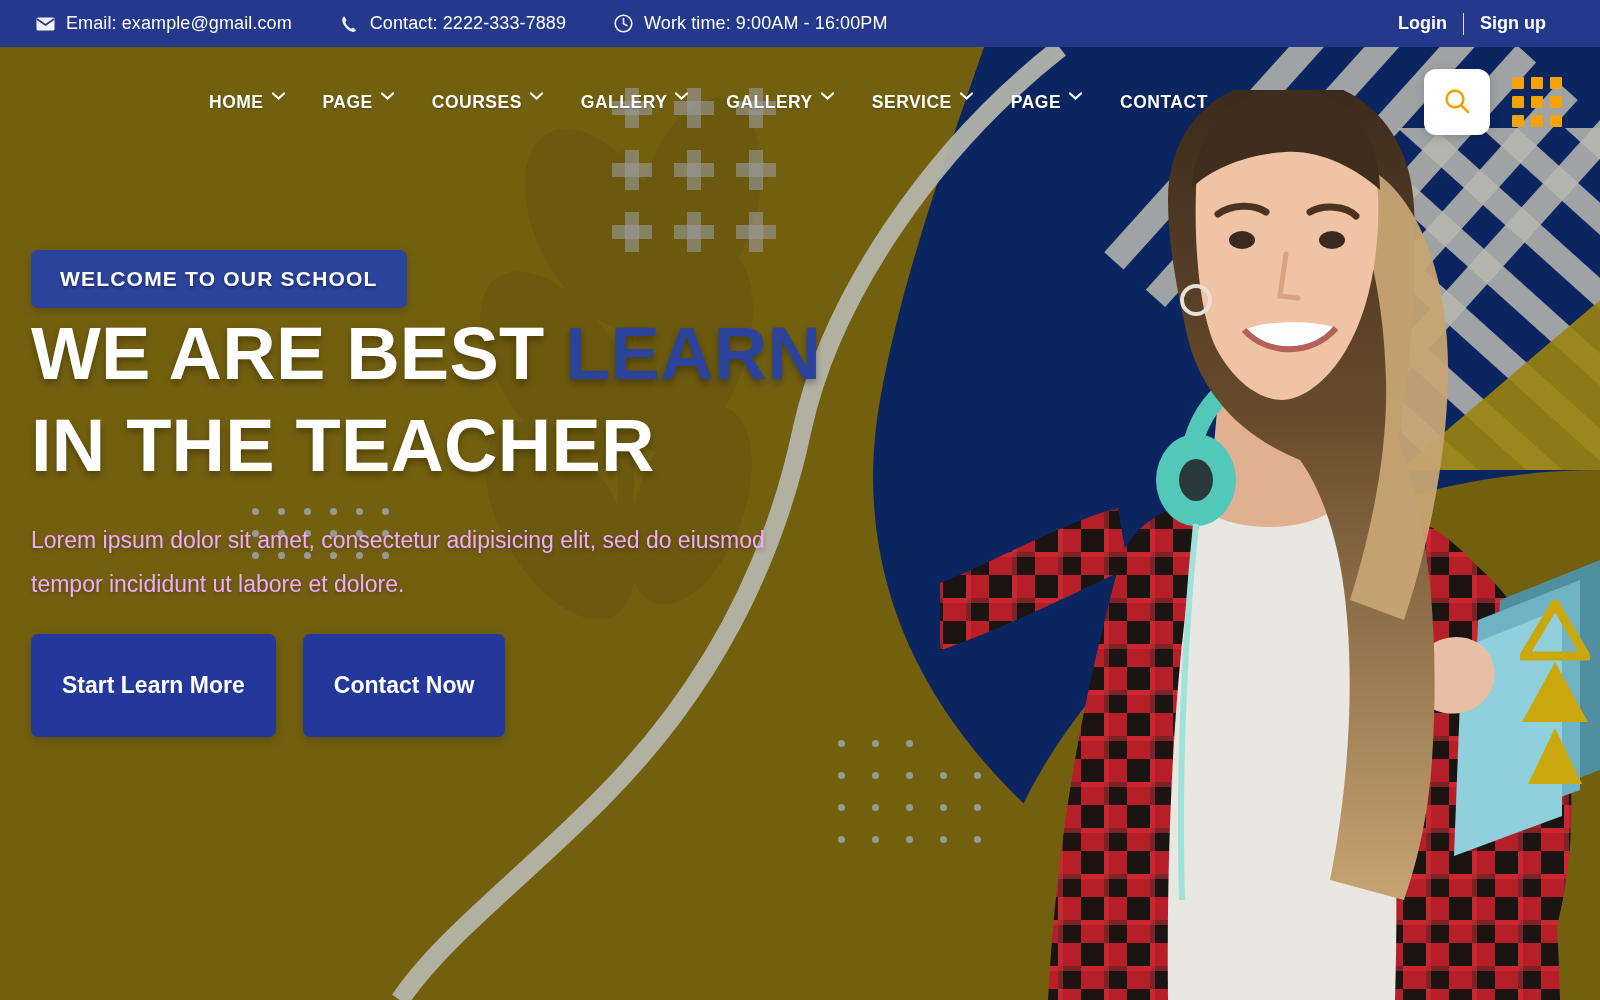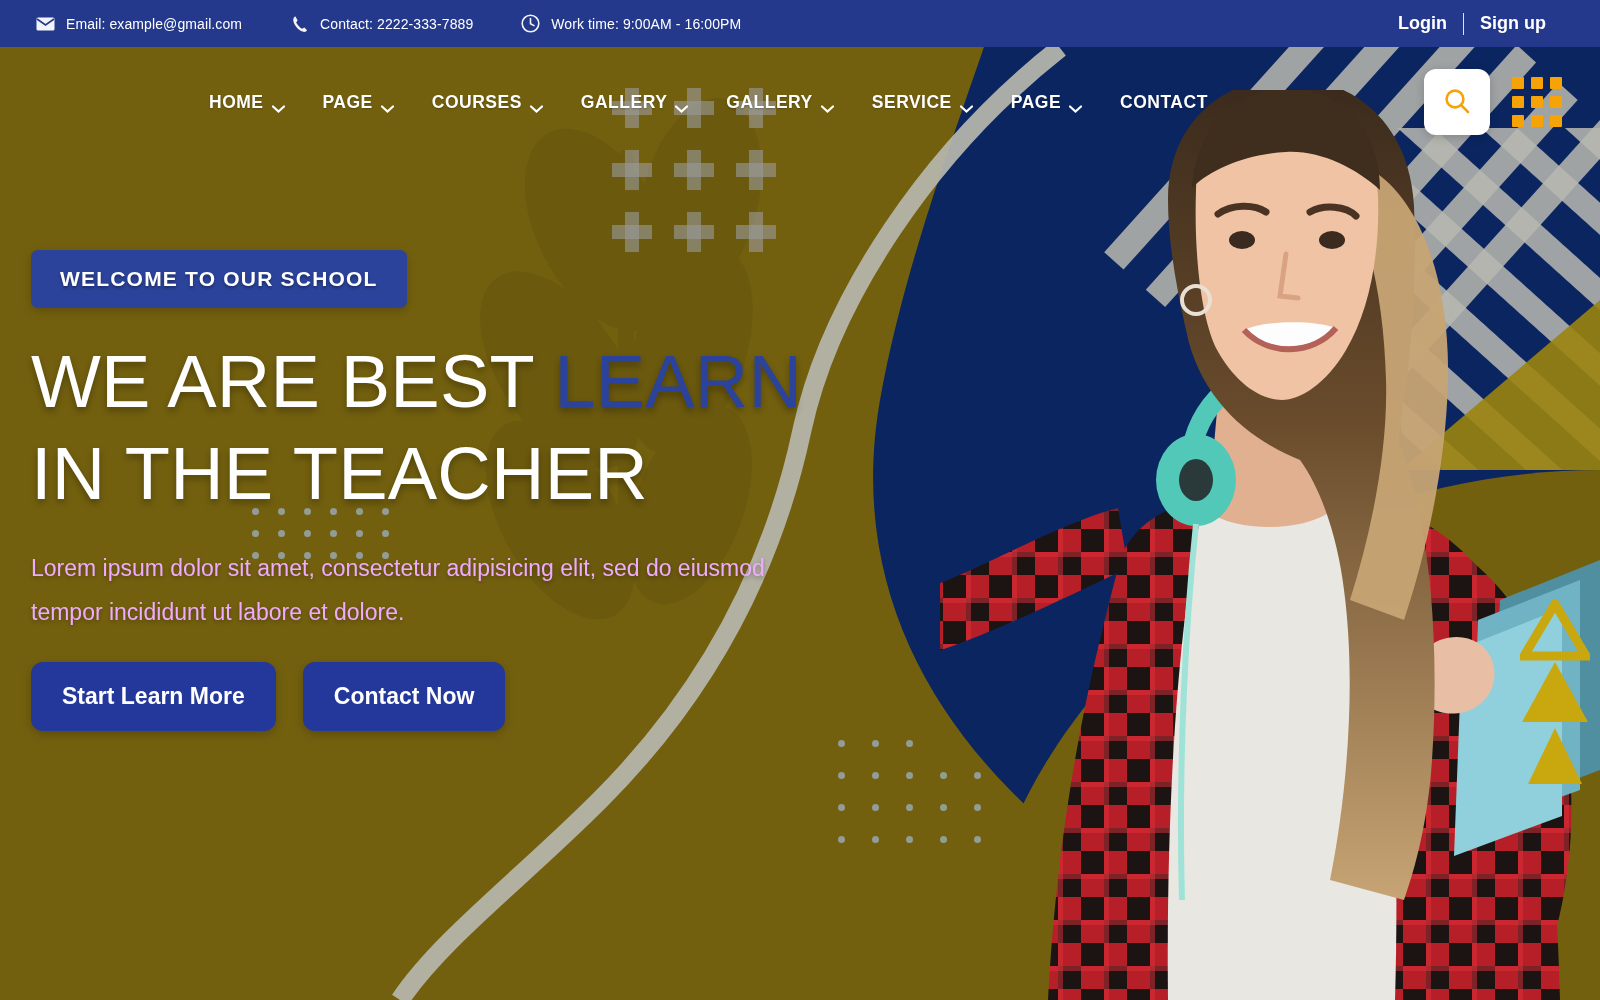--- a/index.html
+++ b/index.html
@@ -35,21 +35,21 @@
 
   
   .topbar {
     position:absolute; left:0; top:0; width:1600px; height:47px;
     background:#25398c; display:flex; align-items:center;
     padding:0 38px 0 36px; z-index:40; color:#fff;
   }
   .topbar-left { display:flex; align-items:center; gap:0; }
   .tb-item {
     display:flex; align-items:center; gap:11px;
-    font-size:14px; letter-spacing:.1px; margin-right:48px; white-space:nowrap;text-align:right;
+    font-size:18px; letter-spacing:.1px; margin-right:48px; white-space:nowrap;text-align:right;
   }
   .tb-ico { display:inline-flex; width:19px; height:19px; align-items:center; justify-content:center; opacity:.95; }
   .tb-ico svg { display:block; }
   .topbar-right { margin-left:auto; display:flex; align-items:center; gap:0; }
   .tb-link {
     font-size:18px; font-weight:700; color:#fff; text-decoration:none;
     padding:0 16px; white-space:nowrap;
   }
   .tb-sep { width:1px; height:22px; background:#ffffff; opacity:.85; }
 
@@ -58,21 +58,21 @@
     position:absolute; left:0; top:47px; width:1600px; height:110px;
     display:flex; align-items:center; padding:0 24px 0 40px; z-index:35;
   }
   .brand { display:flex; align-items:center; gap:14px; }
   .brand-mark { position:relative; width:60px; height:60px; flex:0 0 60px; }
   .brand-name {
     font-size:30px; font-weight:800; letter-spacing:1.6px; color:#f5a306;
   }
   .nav { display:flex; align-items:center; margin-left:150px; gap:0; }
   .nav-item {
-    display:flex; align-items:flex-end; gap:8px;
+    display:flex; align-items:flex-start; gap:8px;
     color:#ffffff; font-size:17.5px; font-weight:700; letter-spacing:.5px;
     text-decoration:none; padding:0 19px; white-space:nowrap;
     text-shadow:0 1px 2px rgba(0,0,0,.25);
   }
   .chev { display:inline-block; width:13px; height:8px; }
   .chev svg { display:block; }
   .head-right { margin-left:auto; display:flex; align-items:center; gap:22px; padding-right:14px; }
   .search-btn {
     width:66px; height:66px; border-radius:12px; background:#ffffff; border:none;
     display:flex; align-items:center; justify-content:center; cursor:pointer;
@@ -88,36 +88,36 @@
   .hero { position:absolute; left:0; top:0; width:1600px; height:1000px; z-index:30; pointer-events:none; }
   .hero-inner { position:absolute; left:31px; top:250px; width:830px; pointer-events:auto; }
   .badge {
     display:inline-block; background:#2b439b; color:#fff;
     font-size:21px; font-weight:800; letter-spacing:1.2px;
     padding:17px 29px; border-radius:7px;
     text-shadow:0 2px 3px rgba(0,0,0,.35);
     box-shadow:0 3px 10px rgba(0,0,0,.2);
   }
   .headline {
-    margin-top:28px; font-size:74px; line-height:1.24; font-weight:400;
+    font-size:74px; line-height:1.24; font-weight:700;
     color:#ffffff; letter-spacing:.2px;
     text-shadow:0 4px 7px rgba(0,0,0,.3);
     font-stretch:condensed;
   }
   .headline .hl-accent { color:#2b439b; }
   .lead {
     margin-top:26px; width:760px;
     font-size:23px; line-height:1.92; color:#f0abfc; font-weight:400;
     text-shadow:0 2px 4px rgba(0,0,0,.3);
   }
   .cta-row { margin-top:28px; display:flex; gap:27px; }
   .cta {
     border:none; cursor:pointer; background:#23389a; color:#fff;
-    font-size:23px; font-weight:700; border-radius:12px;
-    padding:21px 31px; box-shadow:0 3px 10px rgba(0,0,0,.22);
+    font-size:23px; font-weight:700; border-radius:7px;
+    padding:38px 31px; box-shadow:0 3px 10px rgba(0,0,0,.22);
     font-family:"Liberation Sans", sans-serif;
   }
 </style>
 </head>
 <body>
 
 <div id="stage">
 
   <div class="bg-yellow"></div>
 

